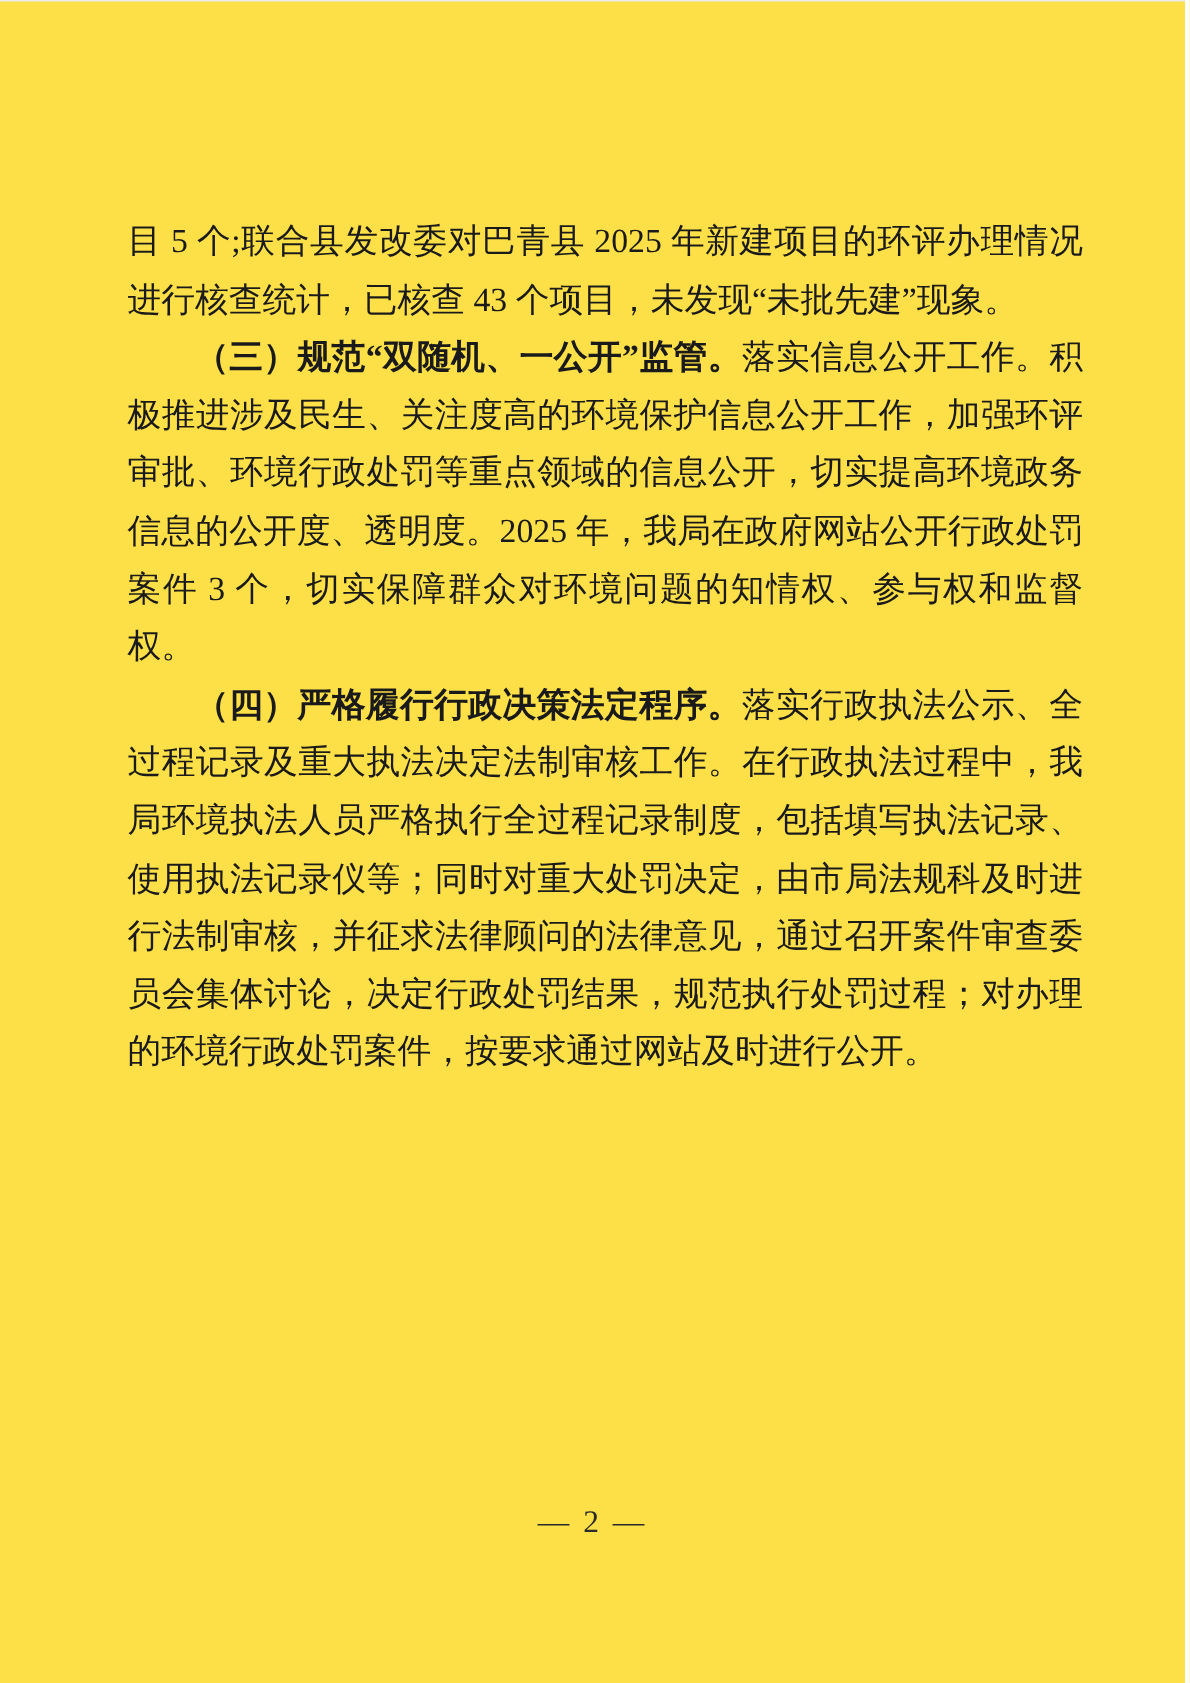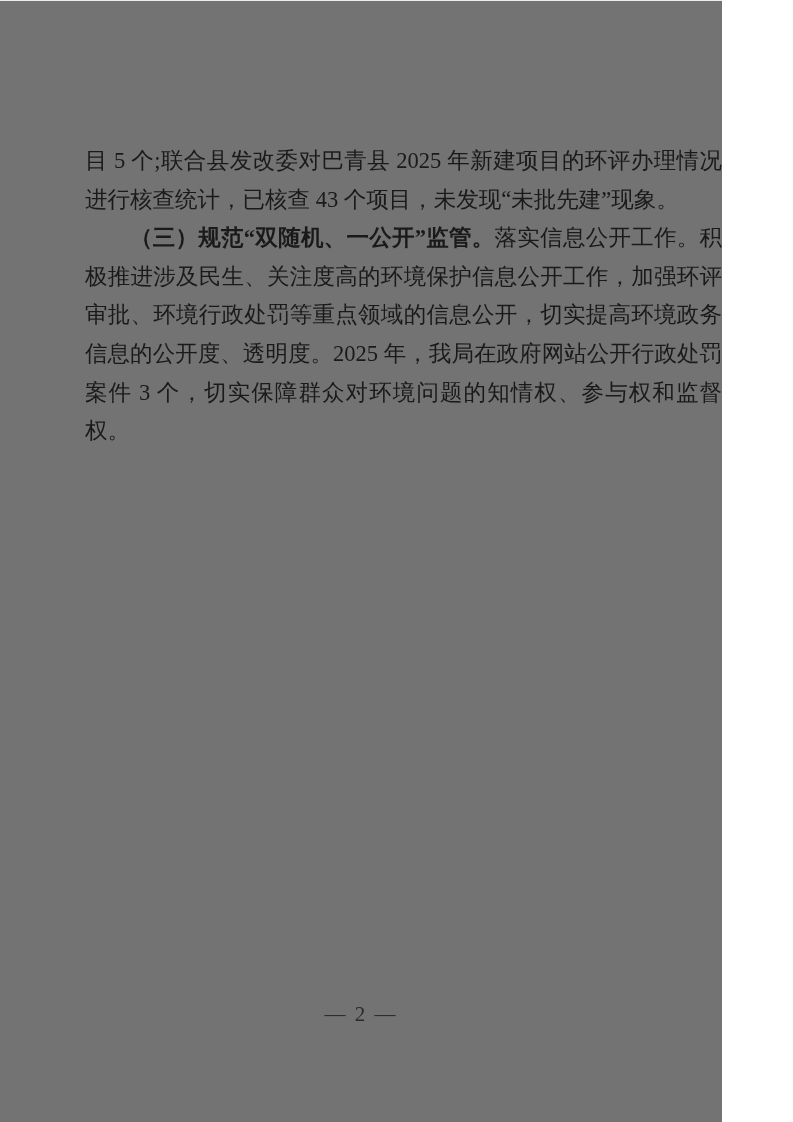--- a/index.html
+++ b/index.html
@@ -2,23 +2,23 @@
 <html><head>
 <meta charset="utf-8">
 <style>
   html, body {
     margin: 0;
     padding: 0;
     background: #ffffff;
   }
   .page {
     position: relative;
-    width: 722px;
+    width: 790px;
     height: 1122px;
-    background: #737373;
+    background: #fde047;
     color: #1a1a1a;
     font-family: "Liberation Serif", "DejaVu Serif", serif;
     overflow: hidden;
     border-top: 1px solid #ececec;
     box-sizing: border-box;
   }
   .content {
     position: absolute;
     left: 85px;
     top: 141px;
@@ -53,20 +53,21 @@
 </head>
 <body>
 
 <div class="page">
   <div class="content">
 
     <p class="para para-continuation"><span>目 5 个;联合县发改委对巴青县 2025 年新建项目的环评办理情况进行核查统计，已核查 43 个项目，未发现“未批先建”现象。</span></p>
 
     <p class="para"><span class="para-heading">（三）规范“双随机、一公开”监管。</span><span>落实信息公开工作。积极推进涉及民生、关注度高的环境保护信息公开工作，加强环评审批、环境行政处罚等重点领域的信息公开，切实提高环境政务信息的公开度、透明度。2025 年，我局在政府网站公开行政处罚案件 3 个，切实保障群众对环境问题的知情权、参与权和监督权。</span></p>
 
+    <p class="para"><span class="para-heading">（四）严格履行行政决策法定程序。</span><span>落实行政执法公示、全过程记录及重大执法决定法制审核工作。在行政执法过程中，我局环境执法人员严格执行全过程记录制度，包括填写执法记录、使用执法记录仪等；同时对重大处罚决定，由市局法规科及时进行法制审核，并征求法律顾问的法律意见，通过召开案件审查委员会集体讨论，决定行政处罚结果，规范执行处罚过程；对办理的环境行政处罚案件，按要求通过网站及时进行公开。</span></p>
 
 
   </div>
 
   <div class="footer">
     <span>— 2 —</span>
   </div>
 </div>
 
 </body></html>

